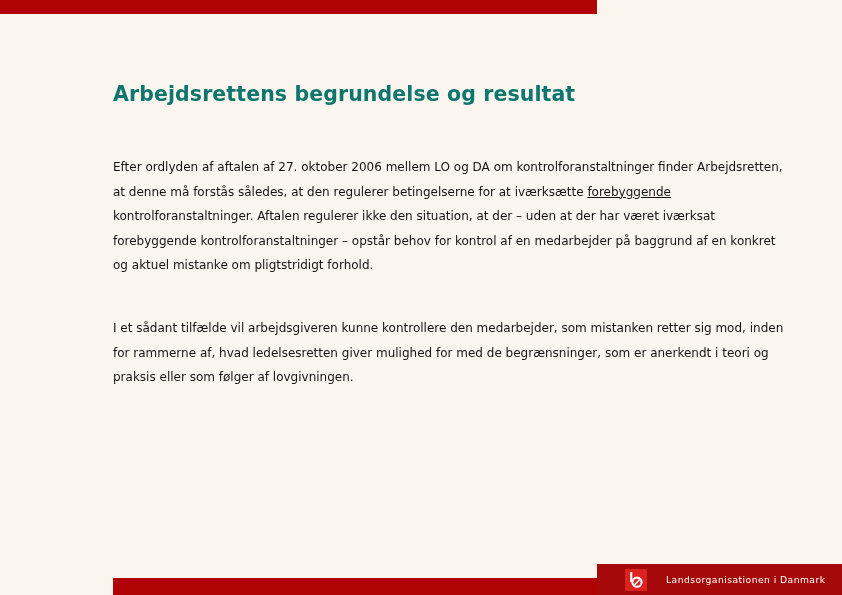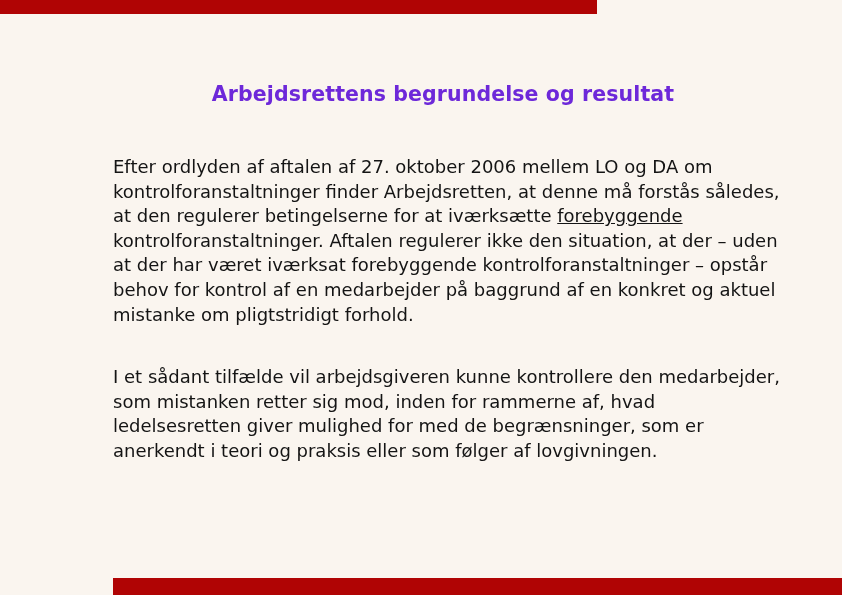--- a/index.html
+++ b/index.html
@@ -31,36 +31,36 @@
     height: 14px;
     background: #b00404;
   }
 
   
   .title {
     position: absolute;
     left: 113px;
     top: 82px;
     width: 660px;
-    text-align: center;
+    text-align: left;
     font-size: 20.5px;
     font-weight: bold;
-    color: #6d28d9;
+    color: #0f766e;
     letter-spacing: 0.1px;
     line-height: 1.2;
   }
 
   
   .body-area {
     position: absolute;
     left: 113px;
     top: 155px;
     width: 672px;
     color: #141414;
-    font-size: 18px;
+    font-size: 12px;
     line-height: 24.6px;
   }
 
   .para {
     margin: 0;
   }
 
   .para + .para {
     margin-top: 38px;
   }
@@ -126,14 +126,24 @@
   <div class="body-area">
 
     <p class="para"><span>Efter ordlyden af aftalen af 27. oktober 2006 mellem LO og DA om kontrolforanstaltninger finder Arbejdsretten, at denne må forstås således, at den regulerer betingelserne for at iværksætte </span><span class="underline">forebyggende</span><span> kontrolforanstaltninger. Aftalen regulerer ikke den situation, at der – uden at der har været iværksat forebyggende kontrolforanstaltninger – opstår behov for kontrol af en medarbejder på baggrund af en konkret og aktuel mistanke om pligtstridigt forhold.</span></p>
 
     <p class="para"><span>I et sådant tilfælde vil arbejdsgiveren kunne kontrollere den medarbejder, som mistanken retter sig mod, inden for rammerne af, hvad ledelsesretten giver mulighed for med de begrænsninger, som er anerkendt i teori og praksis eller som følger af lovgivningen.</span></p>
 
   </div>
 
   <div class="bottom-bar"></div>
 
+  <div class="footer-band">
+    <div class="footer-logo">
+      <svg width="16" height="18" viewBox="0 0 16 18" aria-hidden="true">
+        <path d="M2.2 1.0 L4.3 1.0 L4.3 11.2 L2.2 11.2 Z" fill="#ffffff"></path>
+        <circle cx="9.0" cy="11.2" r="4.6" fill="none" stroke="#ffffff" stroke-width="2.1"></circle>
+        <path d="M6.0 14.6 L12.6 7.4" stroke="#ffffff" stroke-width="1.5" fill="none"></path>
+      </svg>
+    </div>
+    <div class="footer-text">Landsorganisationen i Danmark</div>
+  </div>
 
 </div>
 
 </body></html>

